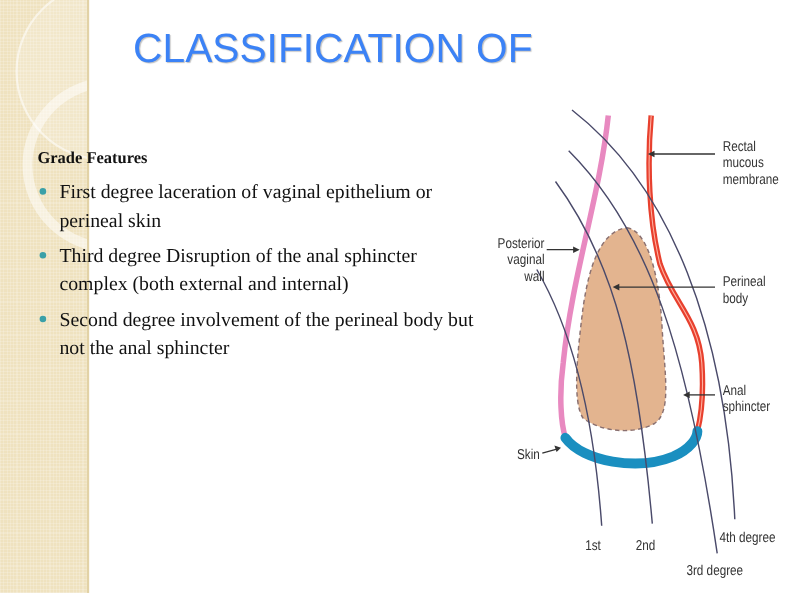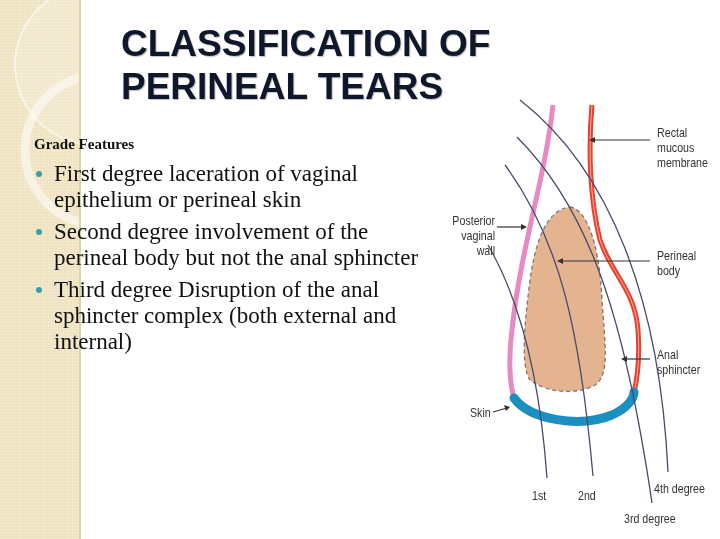--- a/index.html
+++ b/index.html
@@ -2,52 +2,51 @@
 <html><head>
 <meta charset="utf-8">
 <style>
   html, body { margin:0; padding:0; }
   body { width:720px; height:539px; position:relative; overflow:hidden; background:#ffffff; font-family:"Liberation Serif", serif; }
   .side-panel { position:absolute; left:0; top:0; width:79px; height:539px; background:#efe2bf;
     background-image: repeating-linear-gradient(0deg, rgba(255,255,255,0.18) 0 1px, transparent 1px 3px),
                       repeating-linear-gradient(90deg, rgba(255,255,255,0.18) 0 1px, transparent 1px 3px);
     border-right:2px solid #e2d2a6; overflow:hidden; }
   .side-panel svg { position:absolute; left:0; top:0; }
-  .title { position:absolute; left:121px; top:22px; margin:0; font-family:"Liberation Sans", sans-serif; font-weight:bold;
-    font-size:37px; line-height:43px; color:#0f172a; letter-spacing:0px; text-shadow:1px 1px 1px rgba(0,0,0,0.25); }
+  .title { position:absolute; left:121px; top:22px; margin:0; font-family:"Liberation Sans", sans-serif; font-weight:normal;
+    font-size:37px; line-height:43px; color:#3b82f6; letter-spacing:0px; text-shadow:1px 1px 1px rgba(0,0,0,0.25); }
   .content { position:absolute; left:34px; top:131px; width:410px; color:#111; }
   .grade-header { font-weight:bold; font-size:15px; line-height:26px; margin:0 0 4px 0; }
   ul.items { list-style:none; padding:0; margin:0; }
-  ul.items li { position:relative; padding-left:20px; font-size:23px; line-height:26px; margin-bottom:6px; }
+  ul.items li { position:relative; padding-left:20px; font-size:18px; line-height:26px; margin-bottom:6px; }
   .bullet { position:absolute; left:2px; top:10px; width:6px; height:6px; border-radius:50%; background:#3aa0a8; }
   .diagram { position:absolute; left:430px; top:95px; width:290px; height:444px; }
   .lbl { position:absolute; font-family:"Liberation Sans", sans-serif; font-size:13px; line-height:15px; color:#333; transform:scaleX(0.82); transform-origin:left top; white-space:nowrap; }
   .lbl.right { text-align:right; transform-origin:right top; }
 </style>
 </head>
 <body>
 
 <div class="side-panel">
   <svg width="79" height="539">
     <circle cx="95" cy="65" r="80" fill="rgba(255,255,255,0.18)" stroke="rgba(255,255,255,0.55)" stroke-width="2"></circle>
     <circle cx="100" cy="150" r="75" fill="none" stroke="rgba(255,255,255,0.5)" stroke-width="9"></circle>
   </svg>
 </div>
 
 <h1 class="title">
   <span>CLASSIFICATION OF</span><br>
-  <span>PERINEAL TEARS</span>
 </h1>
 
 <div class="content">
   <div class="grade-header">Grade Features</div>
   <ul class="items">
     <li><span class="bullet"></span><span>First degree laceration of vaginal epithelium or perineal skin</span></li>
+    <li><span class="bullet"></span><span>Third degree Disruption of the anal sphincter complex (both external and internal)</span></li>
     <li><span class="bullet"></span><span>Second degree involvement of the perineal body but not the anal sphincter</span></li>
-    <li><span class="bullet"></span><span>Third degree Disruption of the anal sphincter complex (both external and internal)</span></li>
   </ul>
 </div>
 
 <div class="diagram">
   <svg width="290" height="444" viewBox="430 95 290 444">
 
     <path d="M570,207 C590,210 600,255 602,300 C605,345 610,375 595,385 C575,396 545,392 530,380 C520,365 525,320 530,280 C535,245 545,210 570,207 Z" fill="#e3b48f" stroke="#8a7070" stroke-width="1.3" stroke-dasharray="4,3"></path>
 
     <path d="M553,105 C545,180 520,250 512,330 C508,360 510,385 514,398" fill="none" stroke="#e889c0" stroke-width="5"></path>
 

